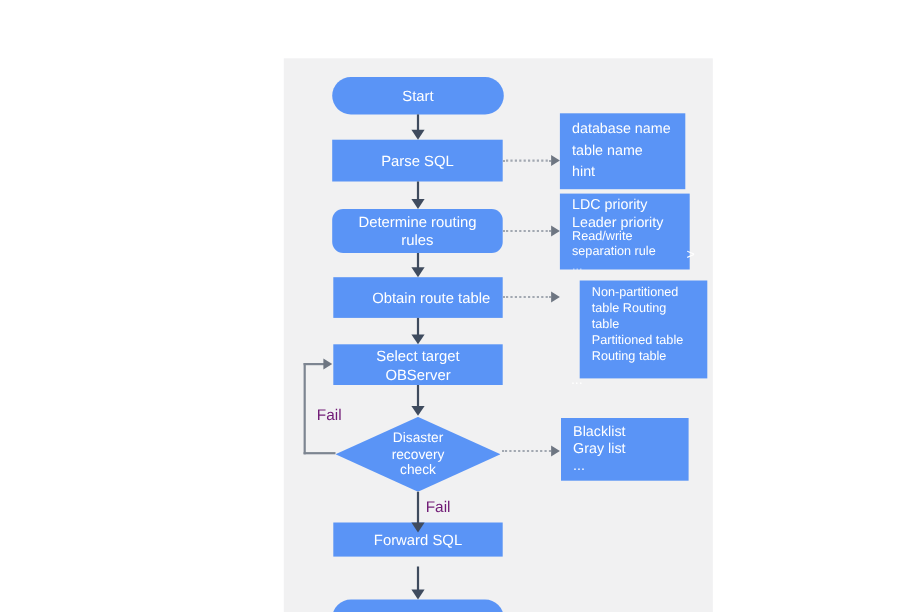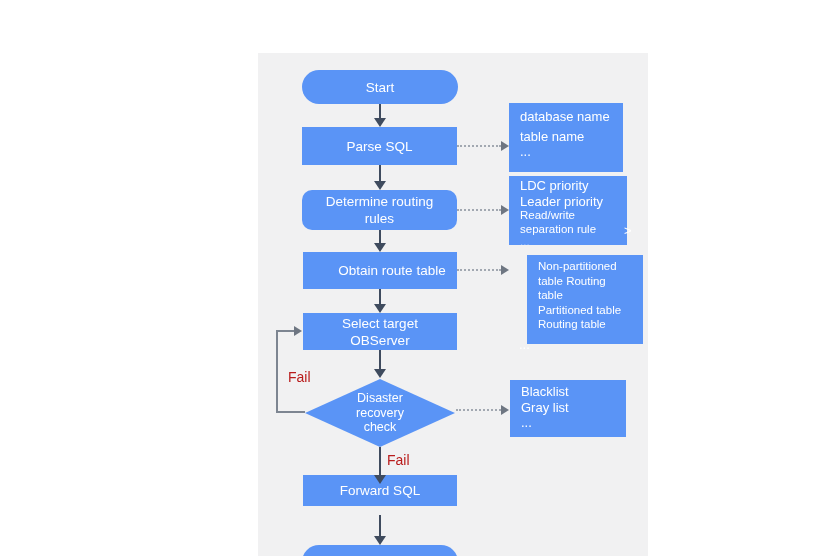--- a/index.html
+++ b/index.html
@@ -58,21 +58,21 @@
 
   
   .loop-seg { position:absolute; background:#7d8591; }
   .loop-head {
     position:absolute; width:0; height:0;
     border-top:5px solid transparent; border-bottom:5px solid transparent;
     border-left:8px solid #6e7682;
   }
 
   
-  .edge-label { position:absolute; color:#b91c1c; font-size:14px; }
+  .edge-label { position:absolute; color:#701a75; font-size:14px; }
 
   
   .overflow-dots { position:absolute; left:519px; top:290px; color:#ffffff; font-size:13px; }
   .overflow-chevron { position:absolute; left:624px; top:176px; color:#ffffff; font-size:13px; }
 </style>
 </head>
 <body>
 
 <div id="stage">
   <div id="canvas"></div>
@@ -146,20 +146,21 @@
   <div class="loop-seg" style="left:276px; top:283px; width:2px; height:83px;"></div>
   <div class="loop-seg" style="left:276px; top:283px; width:19px; height:2px;"></div>
   <div class="loop-head" style="left:294px; top:279px;"></div>
 
   <div class="edge-label" style="left:288px; top:322px;">Fail</div>
   <div class="edge-label" style="left:387px; top:405px;">Fail</div>
 
   <div class="sidebox s1" style="left:509px; top:56px; width:114px; height:69px;">
     <span class="ln md">database name</span>
     <span class="ln md">table name</span>
+    <span class="ln md">hint</span>
     <span class="ln md" style="line-height:12px;">...</span>
   </div>
 
   <div class="sidebox s2" style="left:509px; top:129px; width:118px; height:69px; padding-top:2px;">
     <span class="ln md">LDC priority</span>
     <span class="ln md">Leader priority</span>
     <span class="ln sm">Read/write</span>
     <span class="ln sm">separation rule</span>
     <span class="ln sm">...</span>
   </div>

